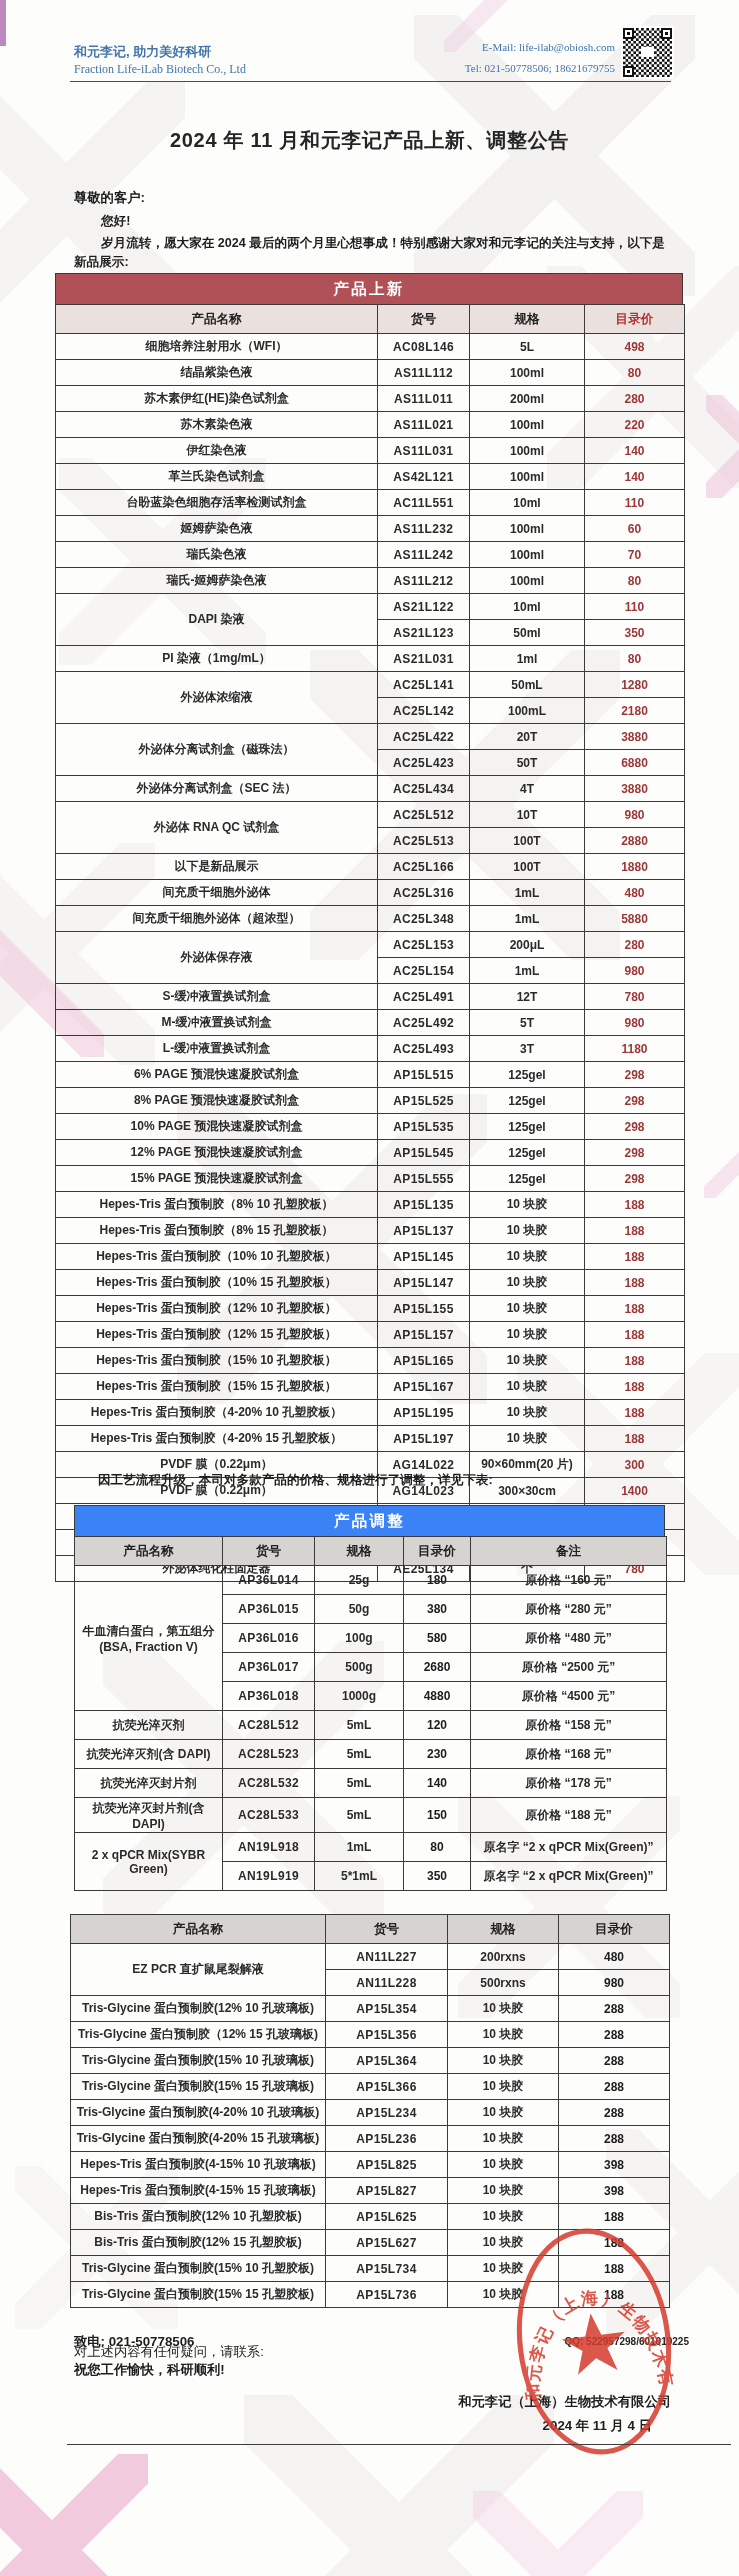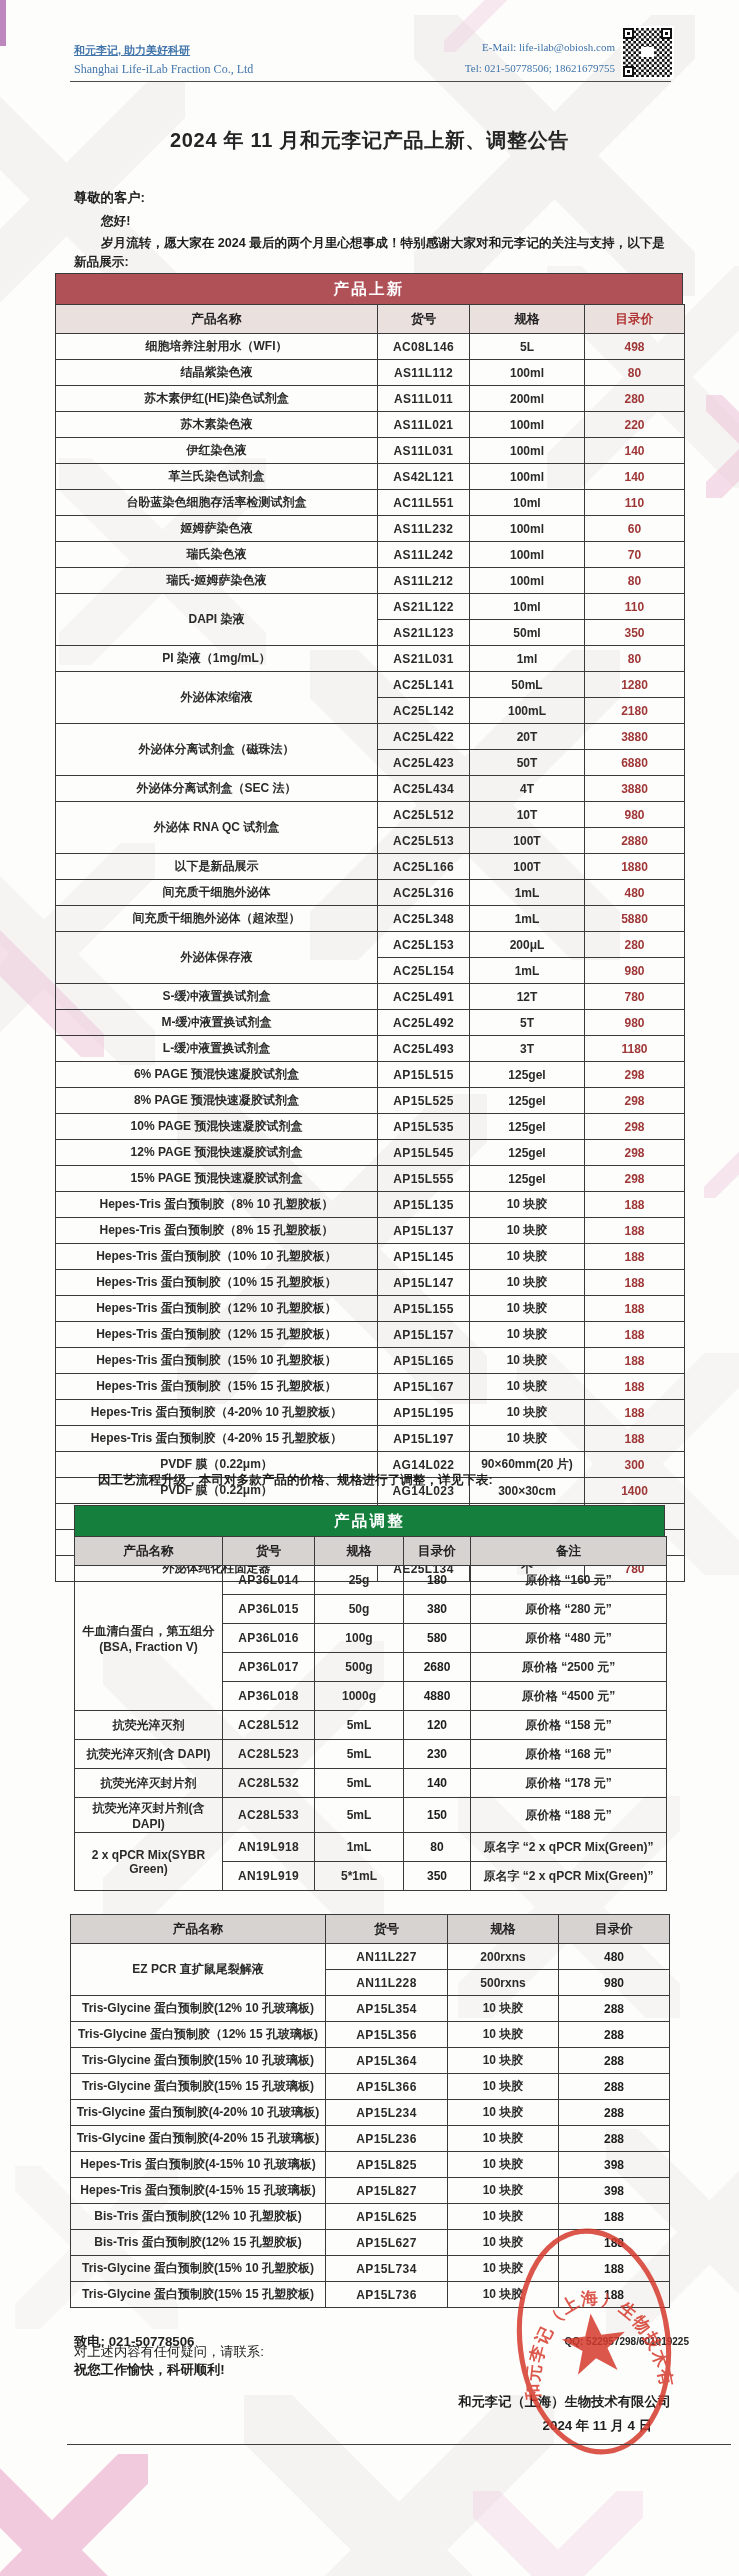--- a/index.html
+++ b/index.html
@@ -4,21 +4,21 @@
 <style>
   html,body{margin:0;padding:0;background:#e9e9e9;}
   .page{
     position:relative;width:739px;height:2576px;margin:0 auto;
     background:#fdfdfc;overflow:hidden;
     font-family:"Liberation Sans","DejaVu Sans",sans-serif;color:#1e1e1e;
   }
   
   .wm{position:absolute;pointer-events:none;}
   
-  .hdr-slogan{position:absolute;left:74px;top:43px;font-size:11px;font-weight:600;color:#4276ab;text-decoration:underline;}
+  .hdr-slogan{position:absolute;left:74px;top:43px;font-size:13px;font-weight:600;color:#4276ab;}
   .hdr-co-en{position:absolute;left:74px;top:62px;font-size:12px;color:#4276ab;font-family:"Liberation Serif","DejaVu Serif",serif;}
   .hdr-mail{position:absolute;right:124px;top:41px;font-size:11px;color:#3f74aa;font-family:"Liberation Serif","DejaVu Serif",serif;text-align:left;}
   .hdr-tel{position:absolute;right:124px;top:62px;font-size:11px;color:#3f74aa;font-family:"Liberation Serif","DejaVu Serif",serif;text-align:right;}
   .hdr-rule{position:absolute;left:70px;top:81px;width:601px;height:0;border-top:1.8px solid #4c4c4c;}
   .qr{position:absolute;left:623px;top:28px;width:49px;height:49px;
       background:repeating-conic-gradient(#111 0 25%,#fff 0 50%) 0 0/5.2px 5.2px;outline:2.2px solid #fff;}
   .qr .fp{position:absolute;width:11px;height:11px;background:#fff;border:0;}
   .qr .fp::before{content:"";position:absolute;inset:0;border:2.2px solid #111;}
   .qr .fp::after{content:"";position:absolute;inset:3.7px;background:#111;}
   .qr .fp.tl{left:0;top:0;} .qr .fp.tr{right:0;top:0;} .qr .fp.bl{left:0;bottom:0;}
@@ -29,21 +29,21 @@
   .salute{position:absolute;left:74px;top:189px;font-size:13.3px;font-weight:700;}
   .hello{position:absolute;left:101px;top:213px;font-size:12.6px;font-weight:600;}
   .intro{position:absolute;left:74px;top:234px;width:600px;font-size:12.6px;font-weight:600;
          line-height:19px;text-indent:27px;}
   
   .tbl-wrap{position:absolute;}
   .tbl-banner{height:30px;border:1.3px solid #3a3a3a;border-bottom:none;
               display:flex;align-items:center;justify-content:center;
               color:#fff;font-size:15.5px;font-weight:700;letter-spacing:2.2px;text-align:center;}
   .banner-red{background:#b05158;}
-  .banner-dark{background:#15803d;}
+  .banner-dark{background:#3b82f6;}
   table{border-collapse:collapse;width:100%;table-layout:fixed;}
   th,td{border:1.2px solid #3a3a3a;text-align:center;vertical-align:middle;
         font-size:12px;padding:1.5px 3px;overflow:hidden;}
   thead th{height:25px;font-size:12.6px;font-weight:700;color:#222;}
   .t-new thead th{background:#eae1de;}
   .t-adj thead th,.t-rem thead th{background:#d7d3d0;}
   .t-new thead th.col-price{color:#b13434;}
   td{height:22px;font-weight:600;color:#2a2a2a;background:transparent;}
   .t-adj td{height:25px;}
   .c-code{letter-spacing:0.4px;}
@@ -175,21 +175,21 @@
       </g>
     </svg>
   <svg class="wm" style="left:473px;top:2491px;opacity:.3" width="170" height="170" viewBox="0 0 100 100">
       <g fill="#eec3d8">
         <rect x="39" y="-25" width="22" height="150" transform="rotate(45 50 50)"></rect>
         <rect x="39" y="-25" width="22" height="150" transform="rotate(-45 50 50)"></rect>
       </g>
     </svg>
 
   <div class="hdr-slogan">和元李记, 助力美好科研</div>
-  <div class="hdr-co-en">Shanghai Life-iLab Fraction Co., Ltd</div>
+  <div class="hdr-co-en">Fraction Life-iLab Biotech Co., Ltd</div>
   <div class="hdr-mail">E-Mail: life-ilab@obiosh.com</div>
   <div class="hdr-tel">Tel: 021-50778506; 18621679755</div>
   <div class="qr">
     <div class="fp tl"></div>
       <div class="fp tr"></div>
       <div class="fp bl"></div>
       <div class="blob"></div>
   </div>
   <div class="hdr-rule"></div>
 

